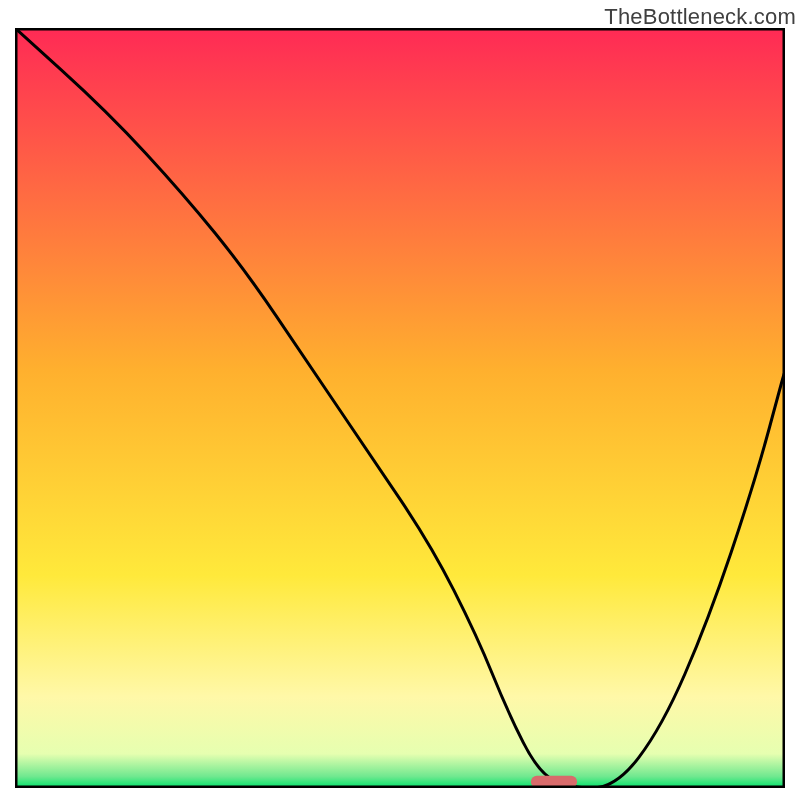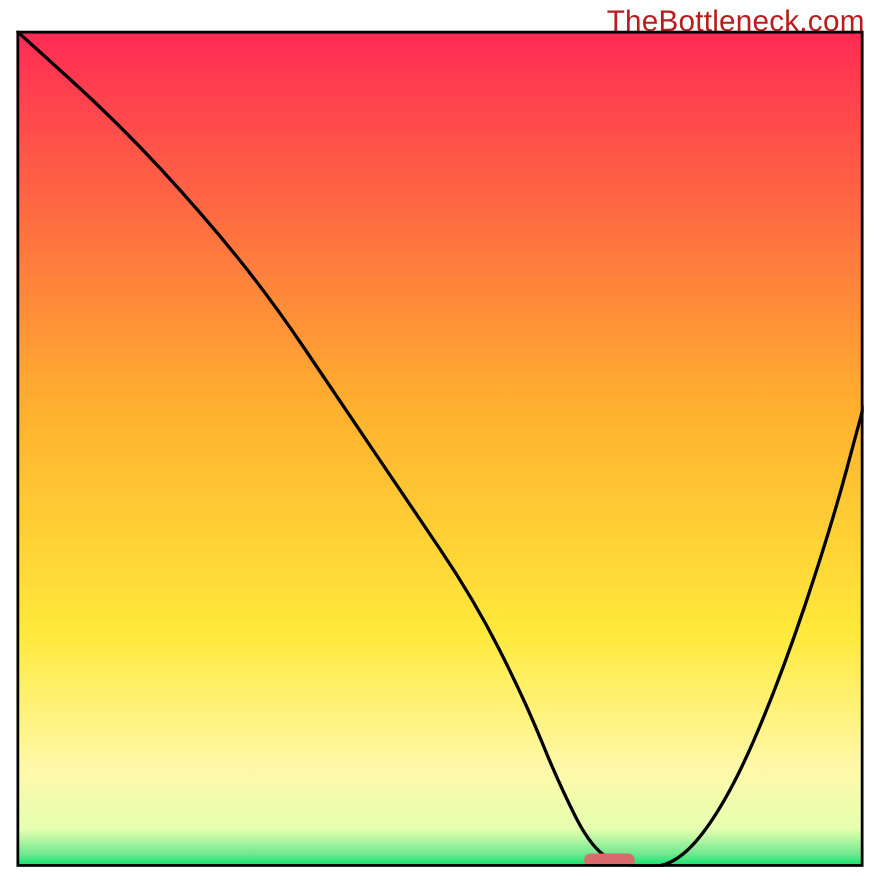--- a/index.html
+++ b/index.html
@@ -12,23 +12,23 @@
     overflow: hidden;
   }
   .container {
     position: relative;
     width: 800px;
     height: 800px;
   }
   .watermark {
     position: absolute;
     top: 4px;
-    right: 14px;
-    font-size: 27px;
-    color: #b91c1c;
+    right: 4px;
+    font-size: 22px;
+    color: #404040;
     font-weight: 500;
     letter-spacing: 0.2px;
   }
   .plot {
     position: absolute;
     left: 15px;
     top: 28px;
     width: 770px;
     height: 760px;
   }

